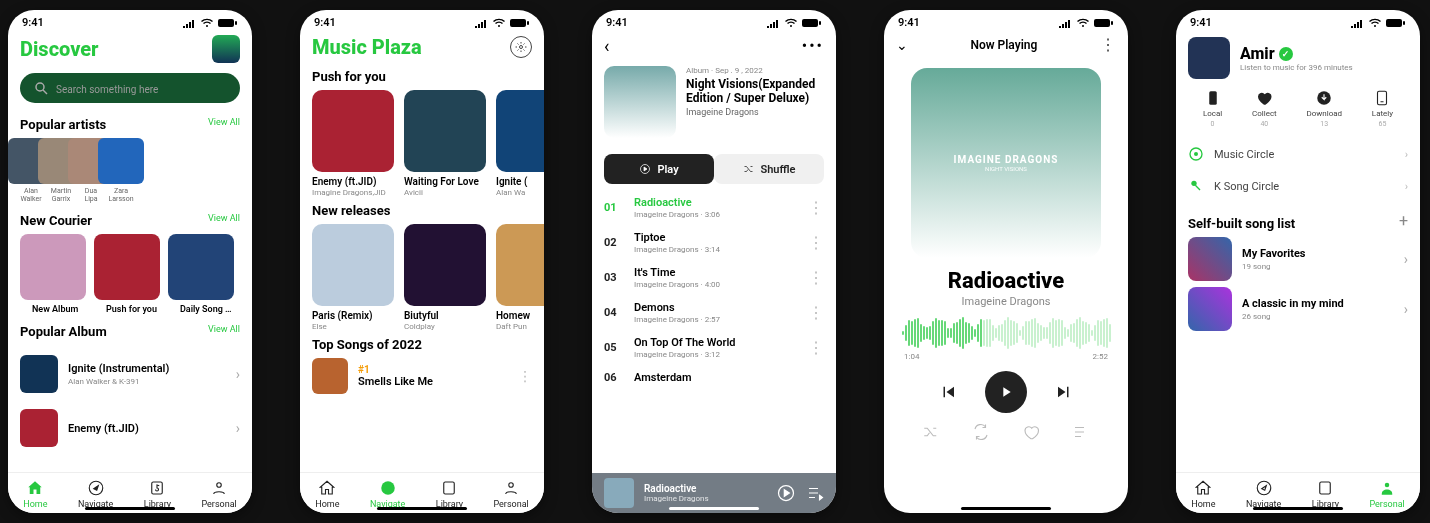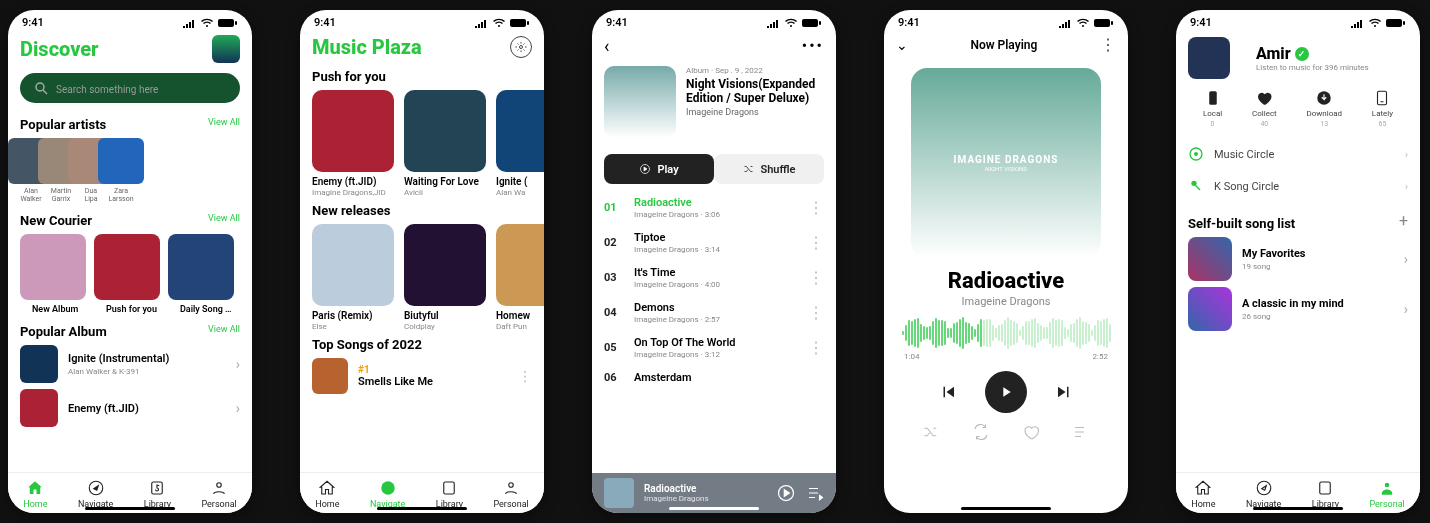--- a/index.html
+++ b/index.html
@@ -35,21 +35,21 @@
     background:#14532d; border-radius:18px; display:flex; align-items:flex-end;
     padding:8px 14px; margin:10px 0 8px; gap:8px; color:#999; font-size:10px;
   }
   .artists, .covers { display:flex; gap:8px; margin:6px 0 4px; }
   .artist { display:flex; flex-direction:column; align-items:center; width:22px; }
   .artist .pic { width:46px; height:46px; border-radius:6px; background:#888; }
   .artist .lbl { font-size:7px; color:#666; margin-top:3px; text-align:center; }
   .cover-col { display:flex; flex-direction:column; width:66px; }
   .cover-col .pic { width:66px; height:66px; border-radius:8px; background:#777; }
   .cover-col .lbl { font-size:9px; font-weight:600; margin-top:4px; white-space:nowrap; overflow:hidden; text-overflow:ellipsis;padding-left:12px; }
-  .album-row { display:flex; align-items:center; gap:10px; margin:6px 0; }
+  .album-row { display:flex; align-items:center; gap:10px; margin:16px 0; }
   .album-row .pic { width:38px; height:38px; border-radius:6px; background:#666; }
   .album-row .meta { flex:1; }
   .album-row .ttl { font-size:11px; font-weight:600; }
   .album-row .sub { font-size:8px; color:#888; margin-top:2px; }
   .chev { color:#aaa; font-size:14px; }
   
   .gear { width:22px;height:22px;border:1.5px solid #444;border-radius:50%; display:flex;align-items:center;justify-content:center; }
   .card-row { display:flex; gap:10px; margin:6px -12px 0 0; overflow:hidden; }
   .card { width:82px; flex:0 0 82px; }
   .card .pic { width:82px; height:82px; border-radius:10px; background:#555; }
@@ -90,21 +90,21 @@
   .big-art .sub{font-size:6px;opacity:.9;}
   .song-title{text-align:center;font-size:22px;font-weight:800;margin-top:10px;}
   .song-artist{text-align:center;font-size:11px;color:#888;margin-top:2px;}
   .wave{height:34px;margin:8px 0 2px;display:flex;align-items:center;justify-content:center;gap:1px;}
   .wave span{width:2px;background:#27c840;opacity:.7;border-radius:1px;}
   .time-row{display:flex;justify-content:space-between;font-size:8px;color:#888;padding:0 8px;}
   .controls{display:flex;justify-content:center;align-items:center;gap:28px;margin:10px 0;}
   .play-btn{width:42px;height:42px;border-radius:50%;background:#222;display:flex;align-items:center;justify-content:center;}
   .sec-controls{display:flex;justify-content:space-around;color:#bbb;padding:0 10px;}
   
-  .prof-row{display:flex;align-items:center;gap:26px;margin:6px 0;}
+  .prof-row{display:flex;align-items:center;gap:10px;margin:6px 0;}
   .prof-row .pic{width:42px;height:42px;border-radius:8px;background:#235;}
   .uname{font-size:16px;font-weight:800;display:flex;align-items:center;gap:4px;}
   .verify{width:14px;height:14px;border-radius:50%;background:#27c840;display:inline-flex;align-items:center;justify-content:center;color:#fff;font-size:9px;}
   .usub{font-size:8px;color:#888;}
   .stats{display:flex;justify-content:space-around;margin:10px 0;}
   .stat{display:flex;flex-direction:column;align-items:center;gap:2px;}
   .stat svg{width:18px;height:18px;}
   .stat .l{font-size:8px;color:#444;}
   .stat .v{font-size:7px;color:#aaa;}
   .menu-item{display:flex;align-items:center;gap:10px;padding:8px 0;font-size:11px;color:#444;}

